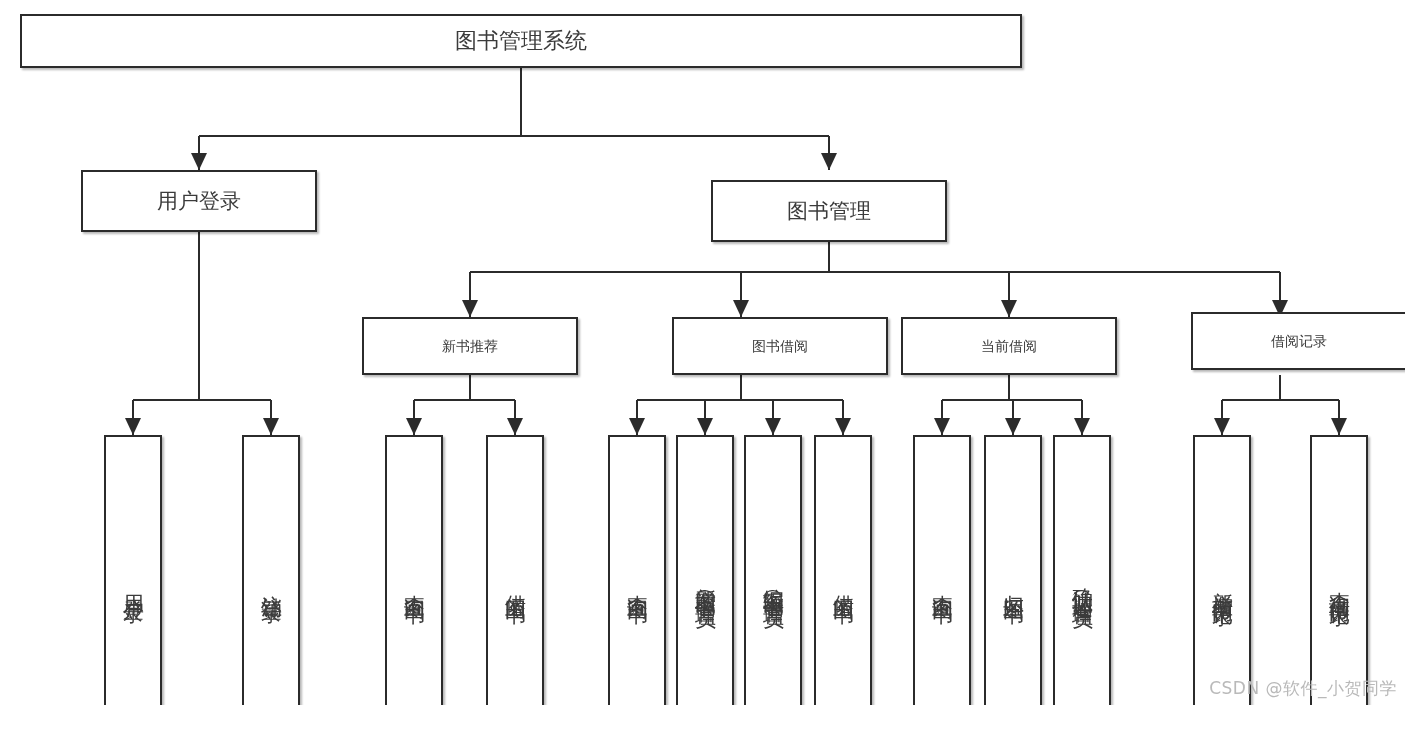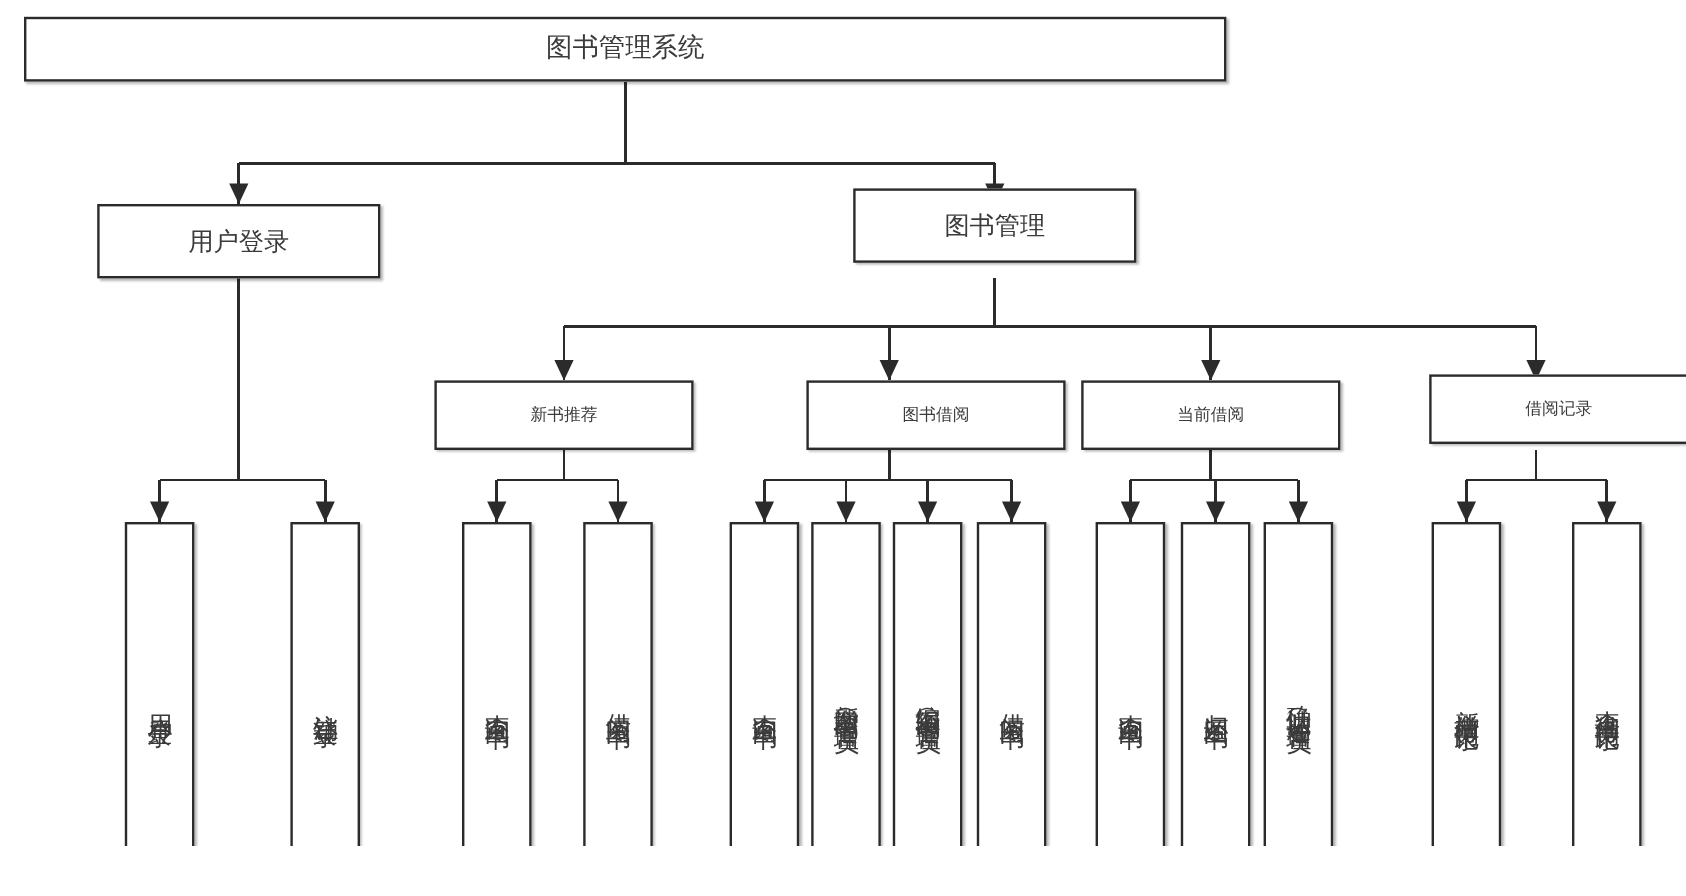--- a/index.html
+++ b/index.html
@@ -128,21 +128,21 @@
       <line x1="1339" y1="400" x2="1339" y2="435" stroke="#2b2b2b" stroke-width="2.4" shape-rendering="crispEdges"></line>
       <polygon points="1331,418 1347,418 1339,435" fill="#2b2b2b"></polygon>
     </svg>
   <div id="node-layer">
       <div class="node root" style="left: 20px; top: 14px; width: 1002px; height: 54px;">
         <span class="node-label">图书管理系统</span>
       </div>
       <div class="node level1" style="left: 81px; top: 170px; width: 236px; height: 62px;">
         <span class="node-label">用户登录</span>
       </div>
-      <div class="node level1" style="left: 711px; top: 157px; width: 236px; height: 62px;">
+      <div class="node level1" style="left: 711px; top: 180px; width: 236px; height: 62px;">
         <span class="node-label">图书管理</span>
       </div>
       <div class="node level2" style="left: 362px; top: 317px; width: 216px; height: 58px;">
         <span class="node-label">新书推荐</span>
       </div>
       <div class="node level2" style="left: 633px; top: 317px; width: 216px; height: 58px; margin-left: 39px;">
         <span class="node-label">图书借阅</span>
       </div>
       <div class="node level2" style="left: 901px; top: 317px; width: 216px; height: 58px;">
         <span class="node-label">当前借阅</span>
@@ -183,13 +183,14 @@
       <div class="node leaf" style="left: 1053px; top: 435px; width: 58px; height: 298px;">
         <span class="node-label">确认归还（管理员）</span>
       </div>
       <div class="node leaf" style="left: 1193px; top: 435px; width: 58px; height: 298px;">
         <span class="node-label">新增借阅记录</span>
       </div>
       <div class="node leaf" style="left: 1310px; top: 435px; width: 58px; height: 298px;">
         <span class="node-label">查询借阅记录</span>
       </div>
     </div>
+  <div id="watermark">CSDN @软件_小贺同学</div>
 </div>
 
 </body></html>

